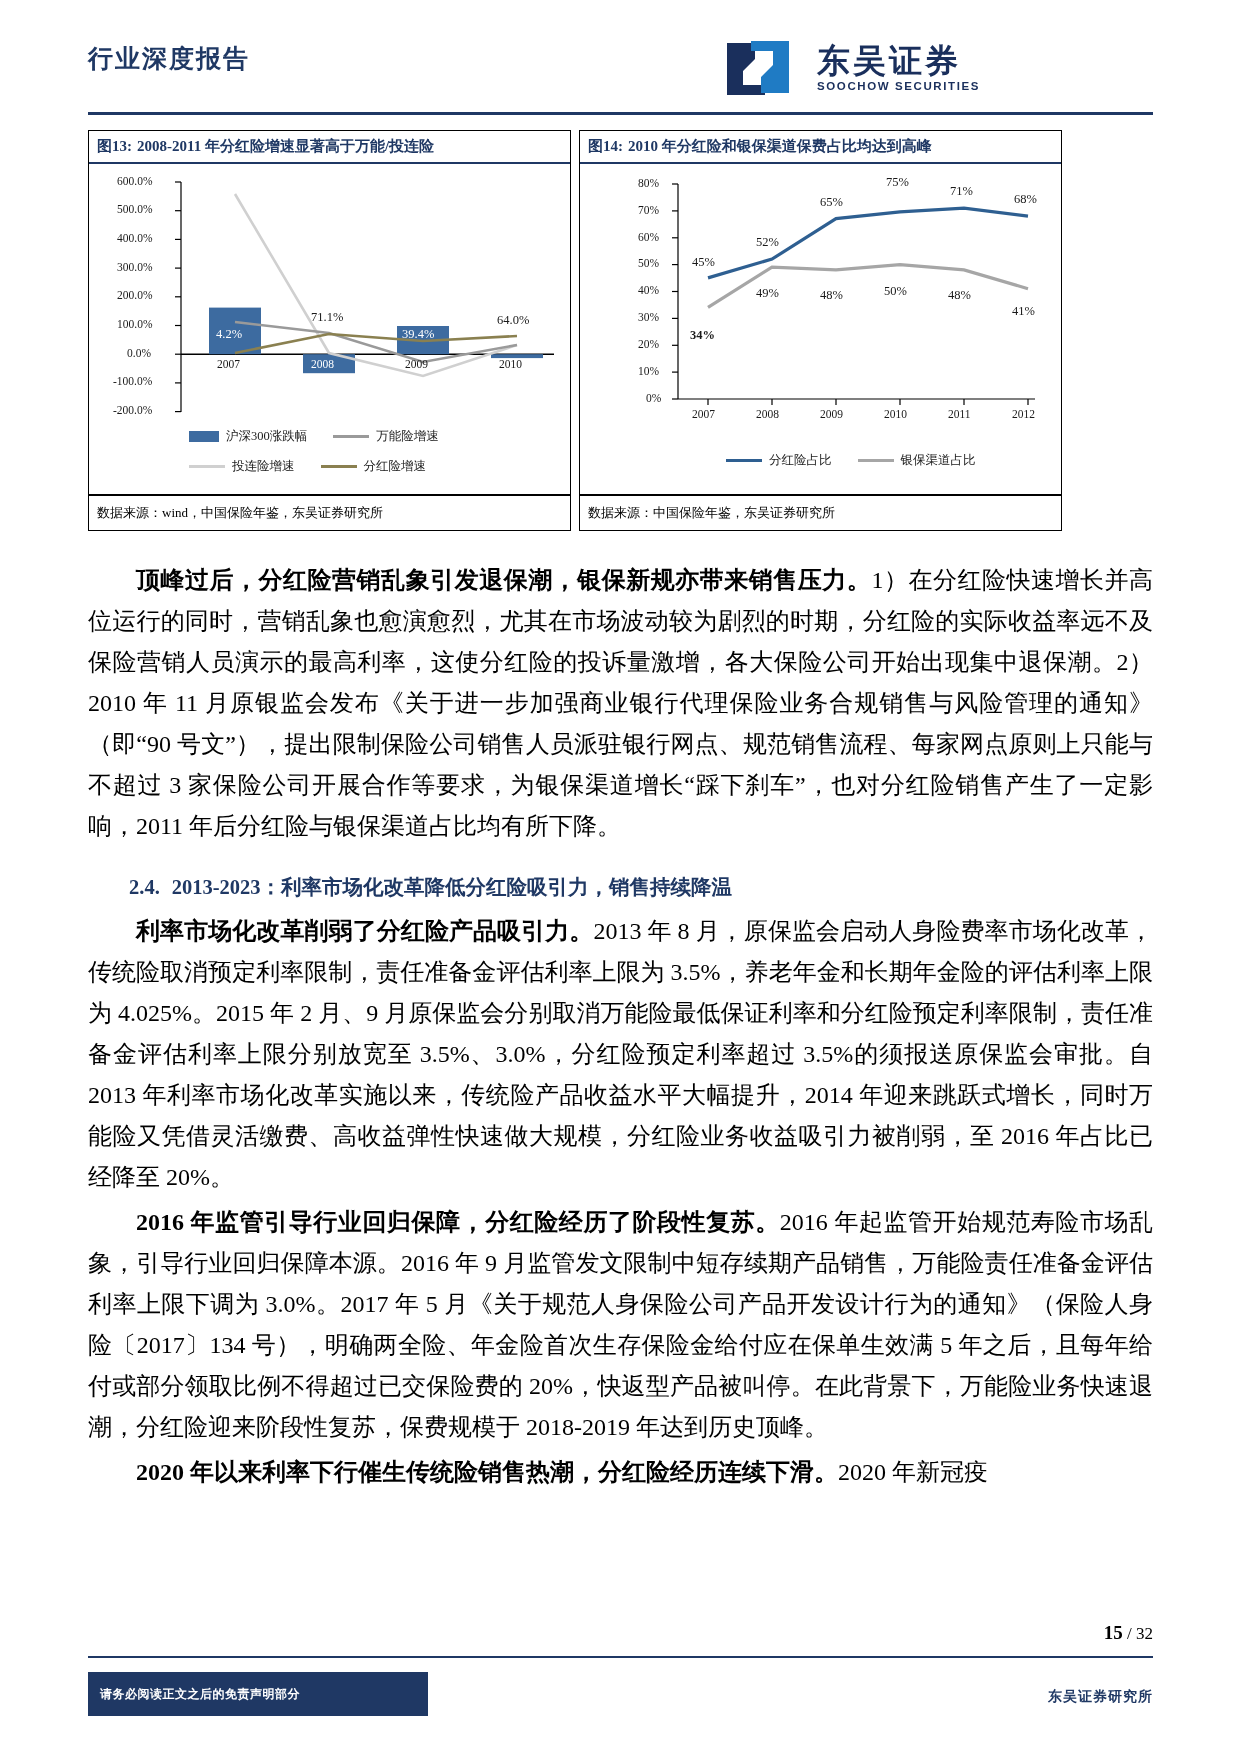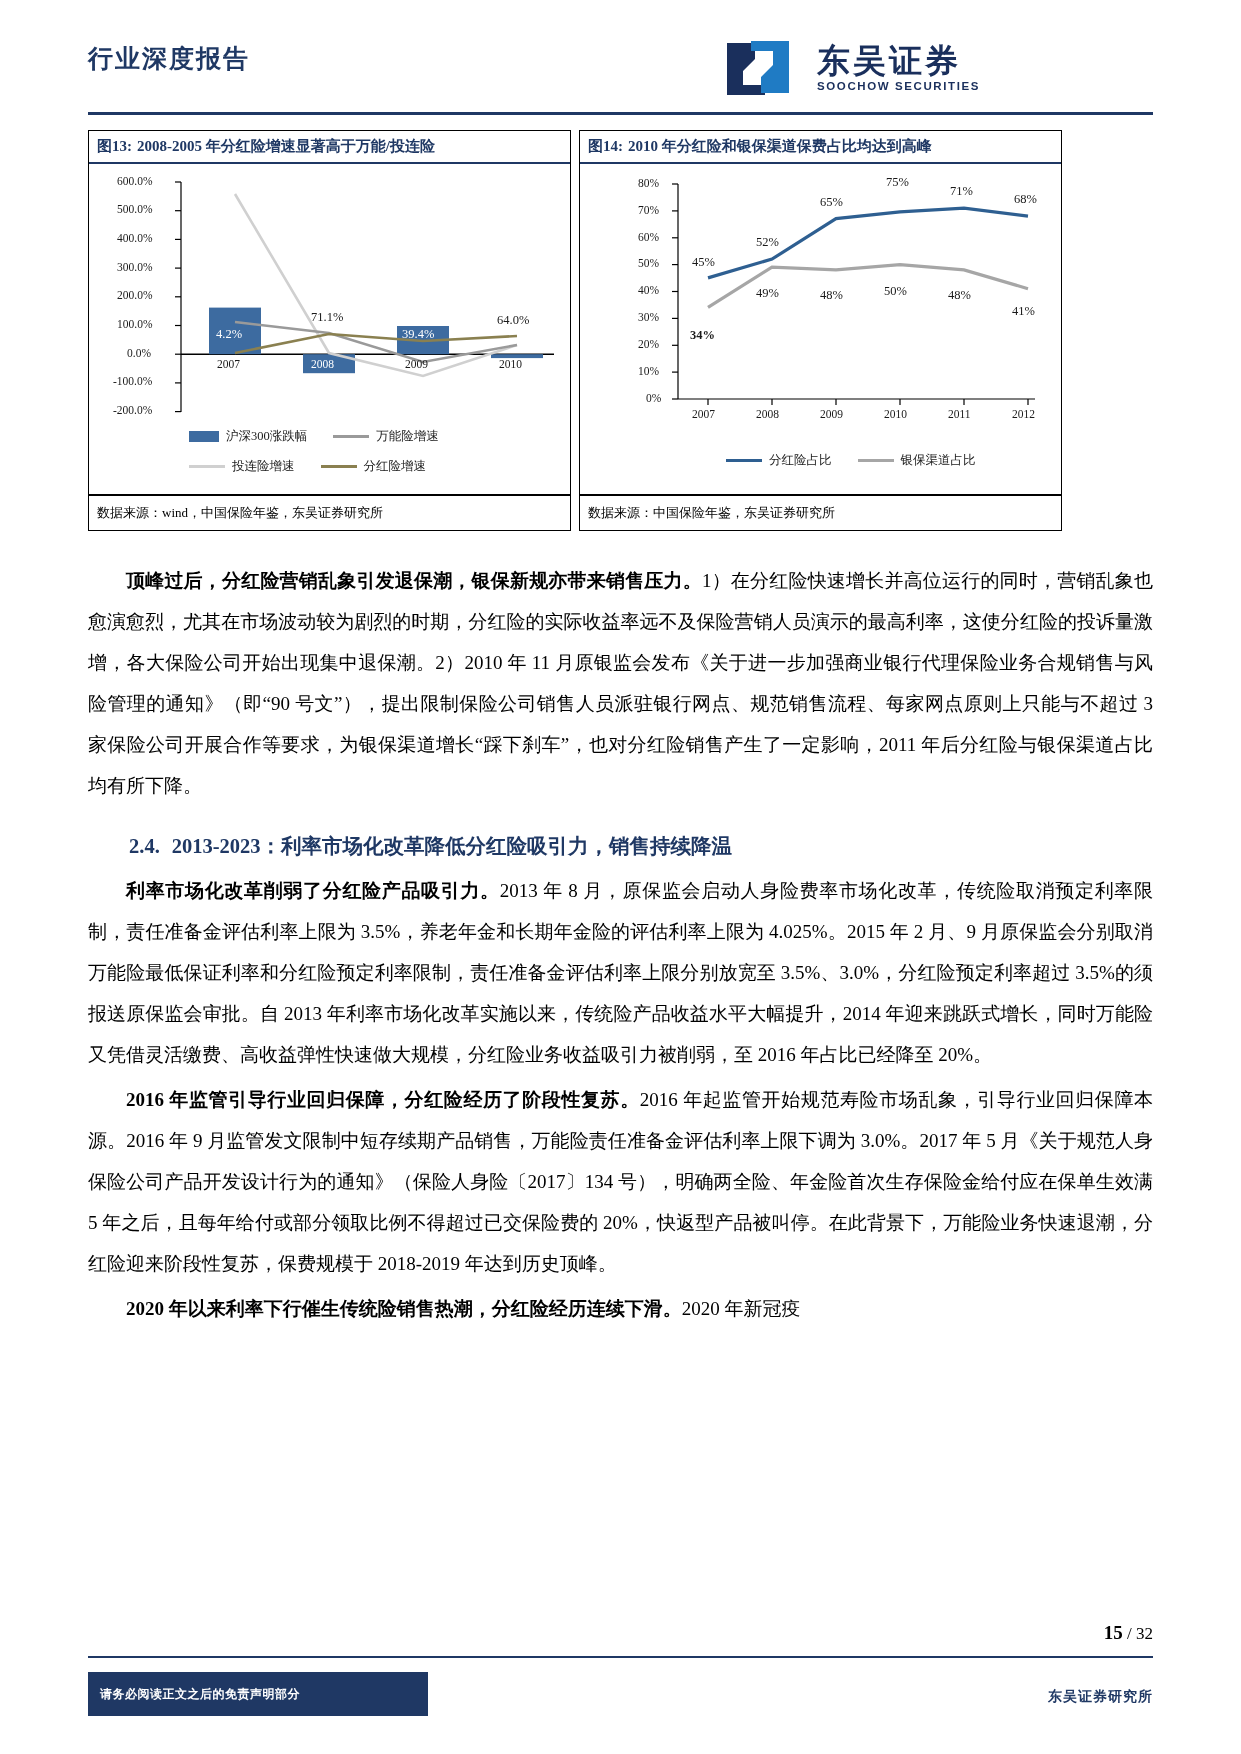--- a/index.html
+++ b/index.html
@@ -47,21 +47,21 @@
   .dlbl{position:absolute;font-size:12.5px;color:#1a1a1a;white-space:nowrap;}
   .dlbl.inbar{color:#ffffff;font-size:12.5px;}
   .legend{position:absolute;font-size:12.5px;color:#1a1a1a;white-space:nowrap;display:flex;align-items:center;}
   .lg-item{display:flex;align-items:center;margin-right:26px;}
   .lg-line{width:36px;height:3px;margin-right:7px;display:inline-block;}
   .lg-box{width:30px;height:11px;margin-right:7px;display:inline-block;}
 
   
   .content{position:absolute;left:88px;top:560px;width:1065px;}
   p.para{
-    margin:0 0 4px 0;font-size:19px;line-height:41px;color:#000;
+    margin:0 0 4px 0;font-size:24px;line-height:41px;color:#000;
     text-align:justify;text-justify:inter-ideograph;text-indent:2em;
   }
   p.para b{font-weight:bold;}
   .h2{
     margin:26px 0 10px 0;font-size:20.5px;font-weight:bold;color:#1f3864;
     text-indent:2em;
   }
   .h2 .num{margin-right:12px;}
 
   
@@ -97,21 +97,21 @@
         <div class="logo-en">SOOCHOW SECURITIES</div>
       </div>
     </div>
     <div class="hdr-rule"></div>
   </div>
 
   <div class="figs">
 
     <div class="figbox">
       <div class="figcap">
-        <span class="n">图13:</span><span>2008-2005 年分红险增速显著高于万能/投连险</span>
+        <span class="n">图13:</span><span>2008-2011 年分红险增速显著高于万能/投连险</span>
       </div>
 
       <div class="figbody">
         <svg width="481" height="330" viewBox="0 0 481 330">
 
           <line x1="92" y1="18" x2="92" y2="248" stroke="#000" stroke-width="1.2"></line>
           <g stroke="#000" stroke-width="1.2">
             <line x1="86" y1="18" x2="92" y2="18"></line>
             <line x1="86" y1="46.7" x2="92" y2="46.7"></line>
             <line x1="86" y1="75.4" x2="92" y2="75.4"></line>

